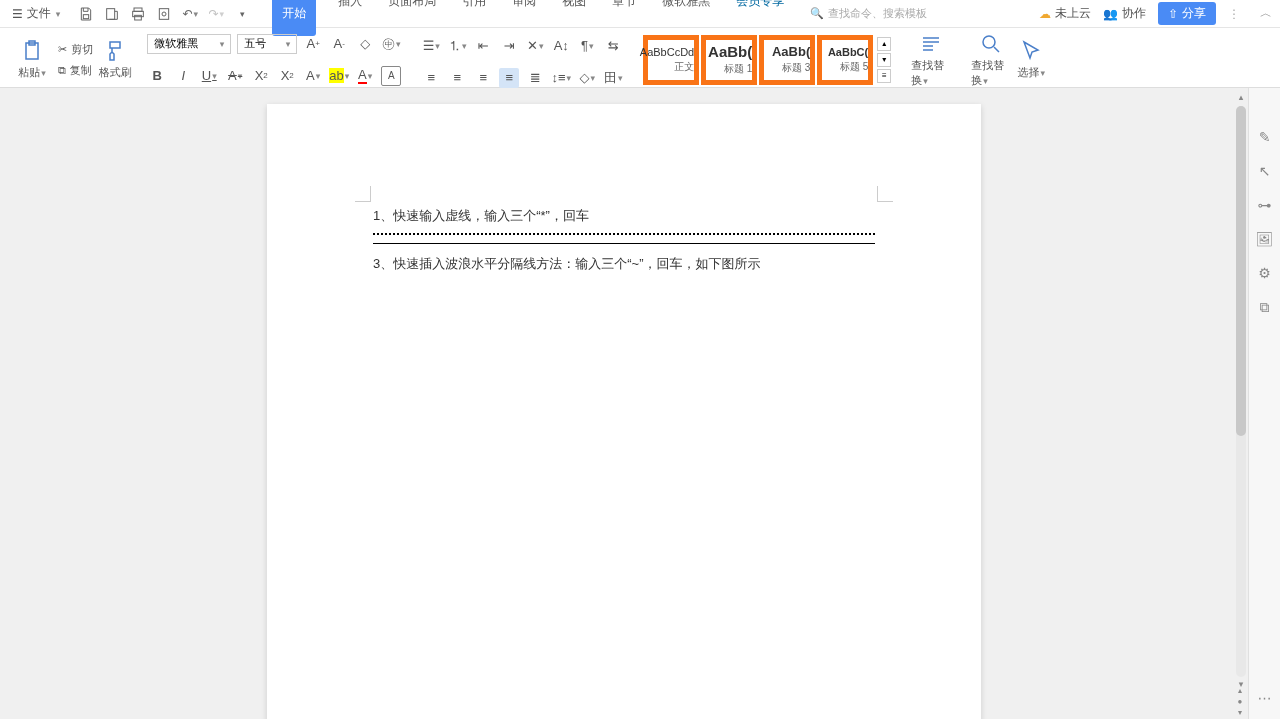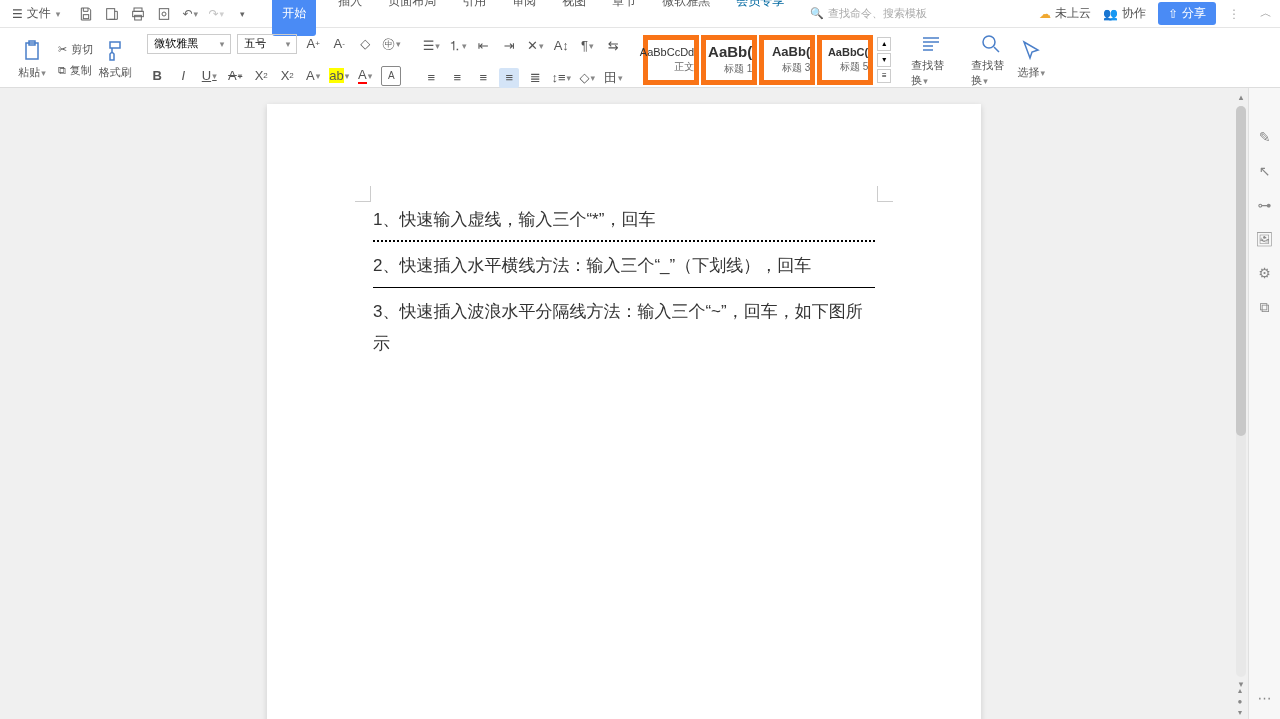--- a/index.html
+++ b/index.html
@@ -44,21 +44,21 @@
 .ribbon .gallery-more { width: 14px; display: flex; flex-direction: column; gap: 2px; margin-left: 2px; }
 .ribbon .gallery-more div { height: 14px; border: 1px solid #ccc; cursor: pointer; font-size: 8px; display: flex; align-items: center; justify-content: center; }
 .dd { font-size: 9px; color: #888; margin-left: 1px; }
 
 
 .doc-wrap { position: absolute; top: 88px; left: 0; right: 32px; bottom: 0; background: #f0f0f0; overflow: auto; }
 .page { width: 714px; min-height: 1000px; background: #fff; margin: 16px auto 0; box-shadow: 0 2px 6px rgba(0,0,0,0.15); position: relative; padding: 100px 106px 40px 106px; }
 .page .corner { position: absolute; width: 16px; height: 16px; border-color: #ccc; }
 .page .corner.tl { left: 88px; top: 82px; border-left: 1px solid #ccc; border-top: 1px solid #ccc; transform: rotate(180deg); }
 .page .corner.tr { right: 88px; top: 82px; border-right: 1px solid #ccc; border-top: 1px solid #ccc; transform: rotate(180deg); }
-.content { font-size: 17px; line-height: 1.9; color: #333; }
+.content { font-size: 13px; line-height: 1.9; color: #333; }
 .content p { margin-bottom: 4px; }
 .dotted-line { border-top: 2px dotted #000; margin: 4px 0 8px 0; }
 .solid-line { border-top: 1.5px solid #000; margin: 4px 0 8px 0; }
 
 
 .right-panel { position: absolute; top: 88px; right: 0; bottom: 0; width: 32px; background: #f7f7f7; border-left: 1px solid #e0e0e0; display: flex; flex-direction: column; align-items: center; gap: 16px; padding-top: 40px; }
 .right-panel .side-icon { width: 18px; height: 18px; color: #888; cursor: pointer; display: flex; align-items: center; justify-content: center; font-size: 14px; }
 
 
 .scrollbar-v { position: absolute; right: 32px; top: 92px; bottom: 28px; width: 14px; background: #f0f0f0; }
@@ -298,21 +298,20 @@
   </div>
 </div>
 
 <div class="doc-wrap">
   <div class="page">
     <div class="corner tl"></div>
     <div class="corner tr"></div>
     <div class="content">
       <p>1、快速输入虚线，输入三个“*”，回车</p>
       <div class="dotted-line"></div>
-      <p>2、快速插入水平横线方法：输入三个“_”（下划线），回车</p>
       <div class="solid-line"></div>
       <p>3、快速插入波浪水平分隔线方法：输入三个“~”，回车，如下图所示</p>
     </div>
   </div>
 </div>
 
 <div class="scrollbar-v">
   <div class="arr up">▴</div>
   <div class="track"></div>
   <div class="thumb"></div>

